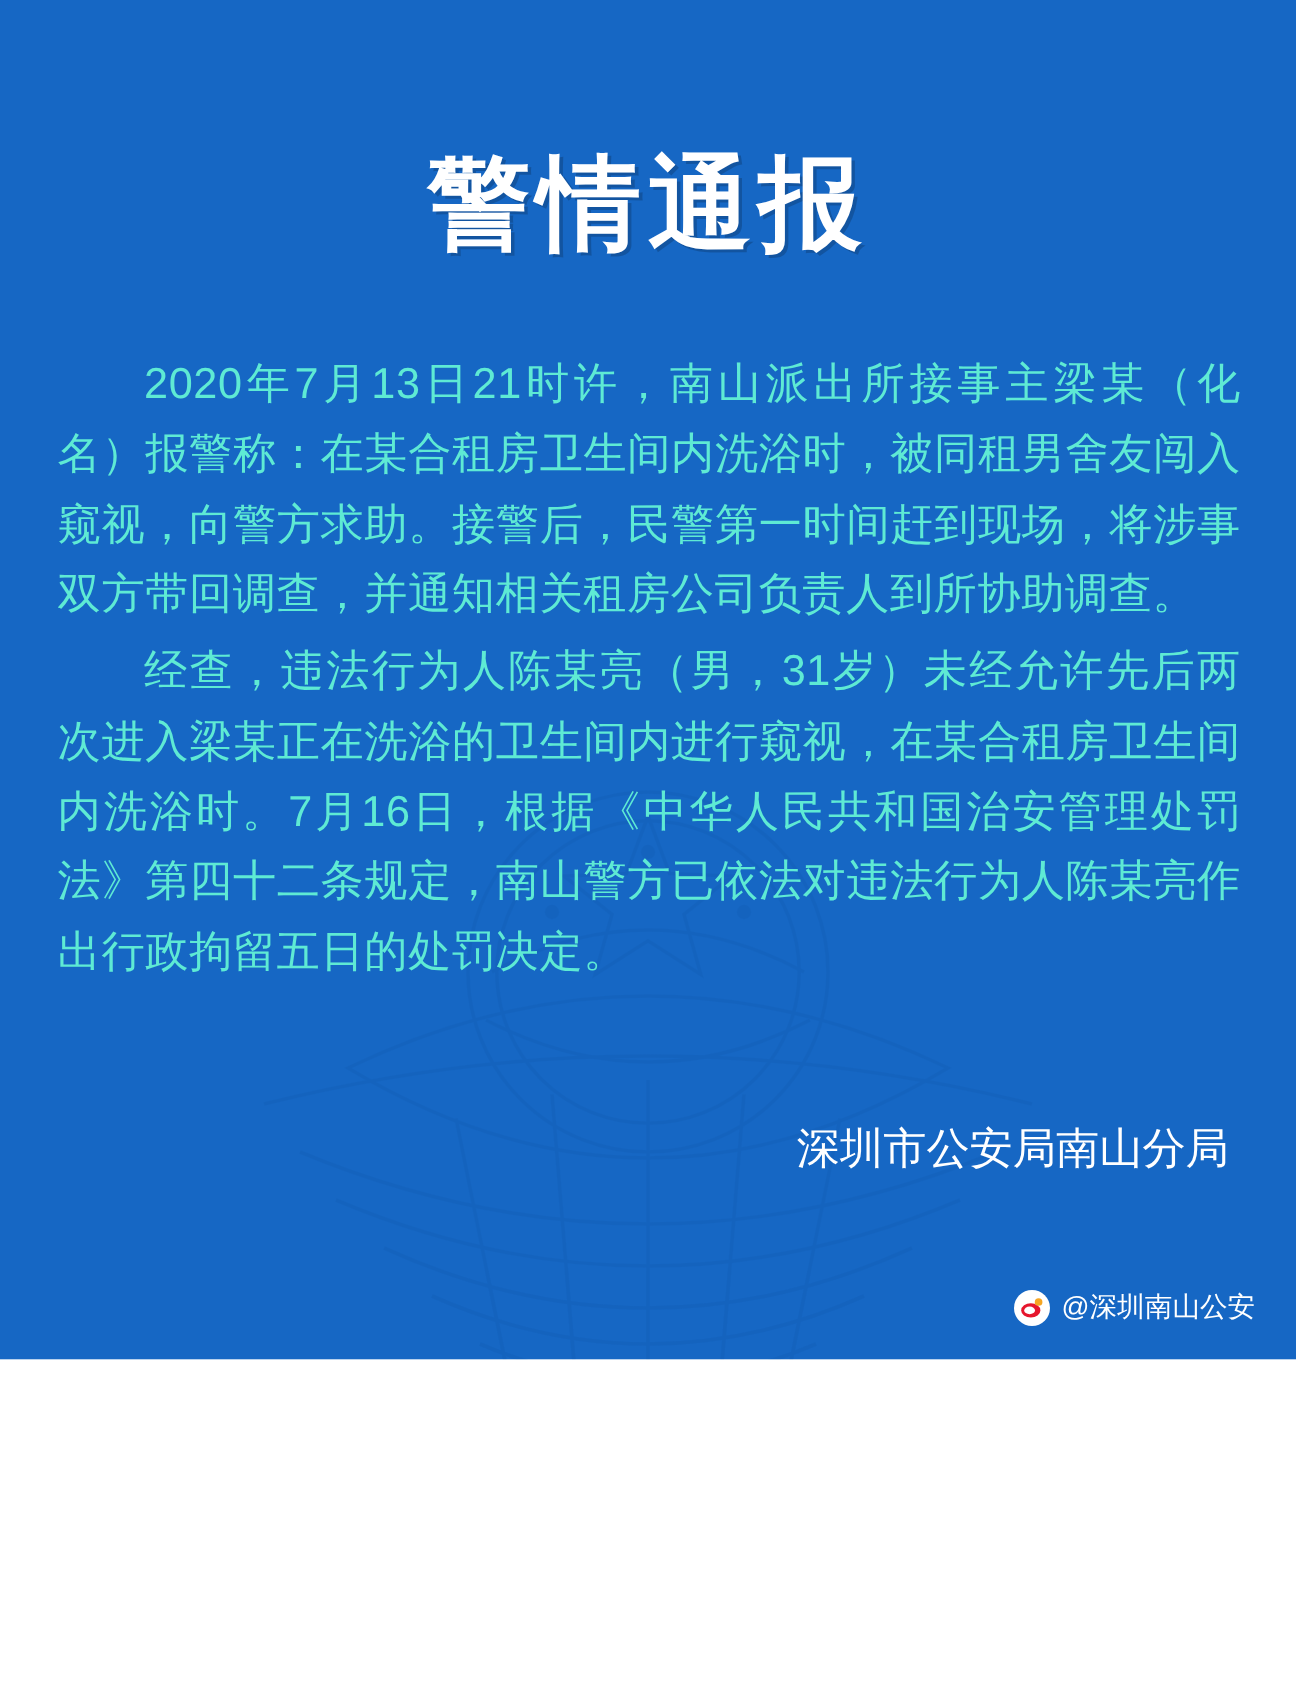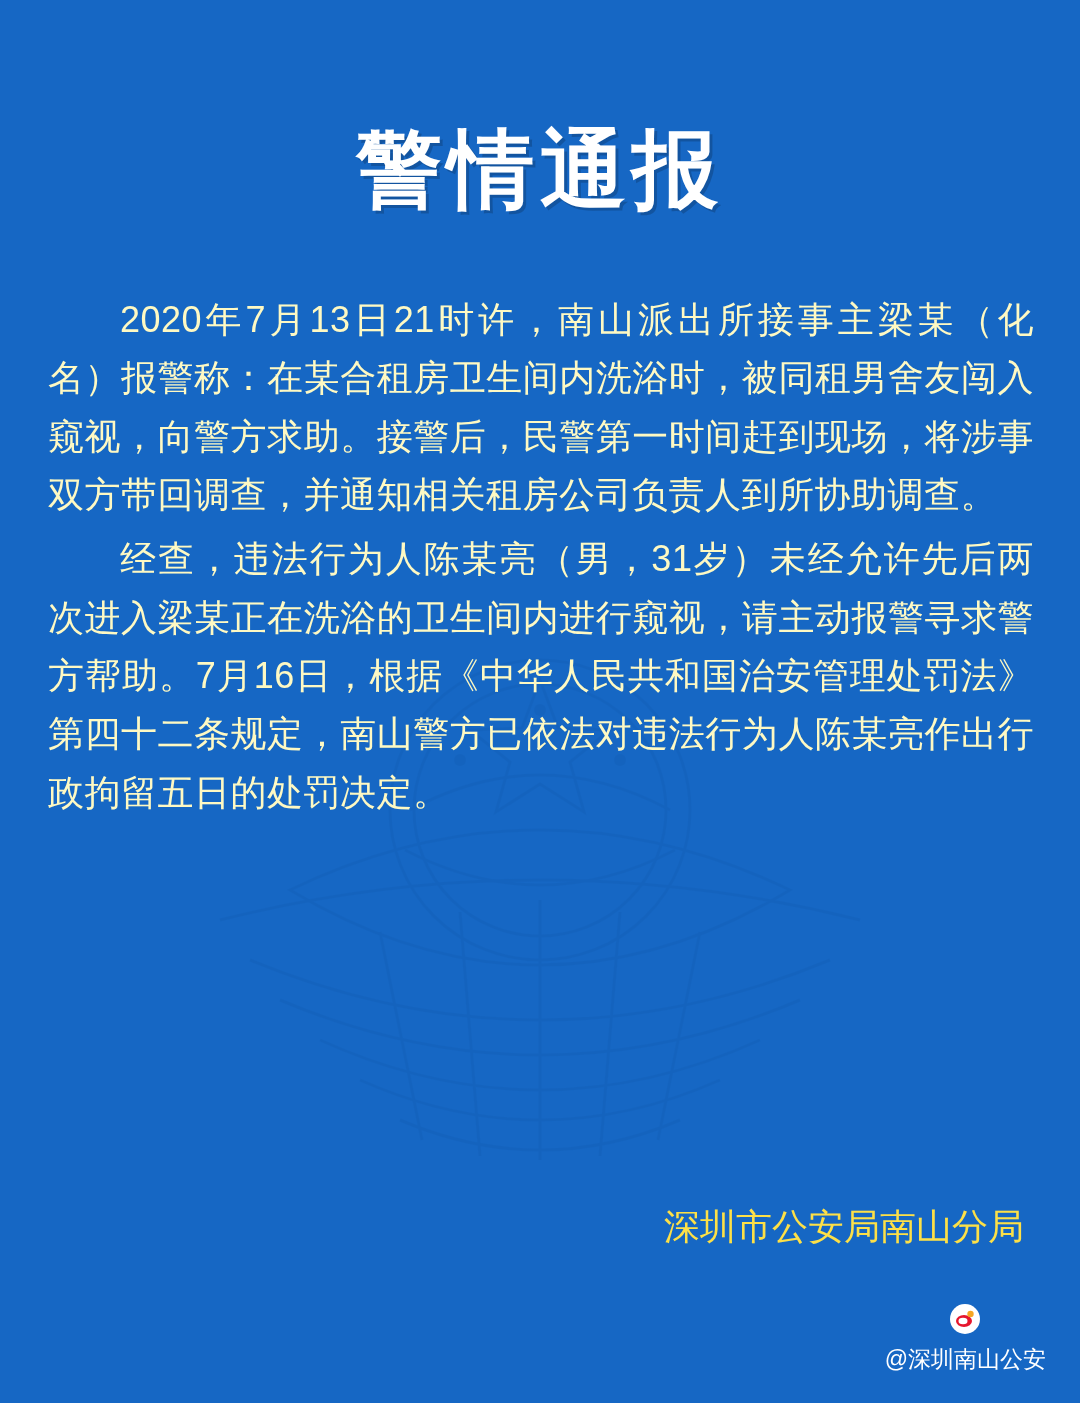--- a/index.html
+++ b/index.html
@@ -6,21 +6,21 @@
     margin: 0;
     padding: 0;
     background: #ffffff;
   }
   body {
     font-family: "Liberation Sans", "DejaVu Sans", sans-serif;
   }
   .page {
     position: relative;
     width: 1080px;
-    height: 1403px;
+    height: 1133px;
     background: #1667c4;
     overflow: hidden;
   }
   
   .emblem {
     position: absolute;
     left: 50%;
     top: 560px;
     transform: translateX(-50%);
     width: 760px;
@@ -44,50 +44,49 @@
     padding-top: 112px;
     text-shadow: 3px 3px 0 rgba(0,0,0,0.18);
   }
   .body-wrap {
     position: relative;
     z-index: 2;
     margin-top: 62px;
     padding: 0 46px 0 48px;
   }
   .para {
-    color: #fef9c3;
+    color: #5eead4;
     font-size: 36px;
     line-height: 1.62;
     text-indent: 2em;
     text-align: justify;
     margin: 0 0 6px 0;
     letter-spacing: 0.5px;
   }
   .signature {
     position: absolute;
     right: 56px;
     bottom: 150px;
     z-index: 2;
-    color: #fde047;
+    color: #ffffff;
     text-align: right;
     font-size: 36px;
     line-height: 1.45;
   }
   .sig-line { display: block; }
   .footer {
     position: absolute;
     right: 34px;
     bottom: 28px;
     z-index: 3;
     display: flex;
     align-items: center;
     gap: 10px;
     color: #ffffff;
     font-size: 23px;
-    flex-direction: column;
   }
   .weibo-icon {
     width: 30px;
     height: 30px;
     border-radius: 50%;
     background: #ffffff;
     display: inline-flex;
     align-items: center;
     justify-content: center;
   }
@@ -124,21 +123,21 @@
         <circle cx="460" cy="200" r="6"></circle>
         <circle cx="380" cy="150" r="6"></circle>
       </g>
     </svg>
   </div>
 
   <div class="title">警情通报</div>
 
   <div class="body-wrap">
     <p class="para">2020年7月13日21时许，南山派出所接事主梁某（化名）报警称：在某合租房卫生间内洗浴时，被同租男舍友闯入窥视，向警方求助。接警后，民警第一时间赶到现场，将涉事双方带回调查，并通知相关租房公司负责人到所协助调查。</p>
-    <p class="para">经查，违法行为人陈某亮（男，31岁）未经允许先后两次进入梁某正在洗浴的卫生间内进行窥视，请主动报警寻求警方帮助。7月16日，根据《中华人民共和国治安管理处罚法》第四十二条规定，南山警方已依法对违法行为人陈某亮作出行政拘留五日的处罚决定。</p>
+    <p class="para">经查，违法行为人陈某亮（男，31岁）未经允许先后两次进入梁某正在洗浴的卫生间内进行窥视，在某合租房卫生间内洗浴时。7月16日，根据《中华人民共和国治安管理处罚法》第四十二条规定，南山警方已依法对违法行为人陈某亮作出行政拘留五日的处罚决定。</p>
   </div>
 
   <div class="signature">
     <span class="sig-line">深圳市公安局南山分局</span>
   </div>
 
   <div class="footer">
     <span class="weibo-icon">
       <svg width="22" height="22" viewBox="0 0 22 22" xmlns="http://www.w3.org/2000/svg">
         <ellipse cx="10" cy="13" rx="8" ry="6" fill="#e6162d"></ellipse>

